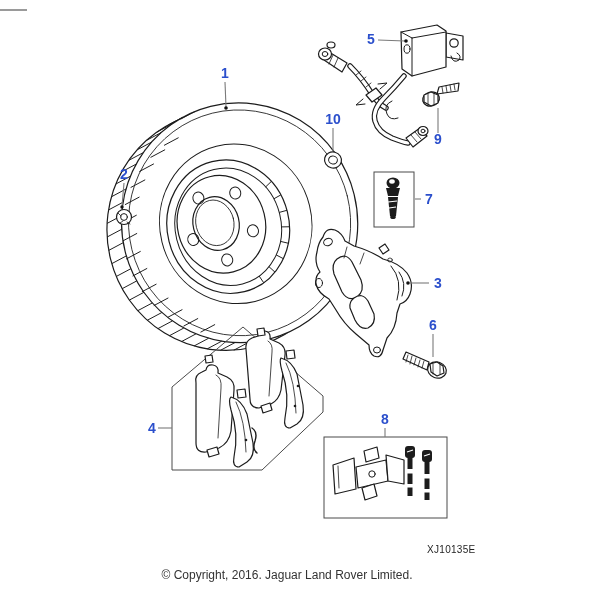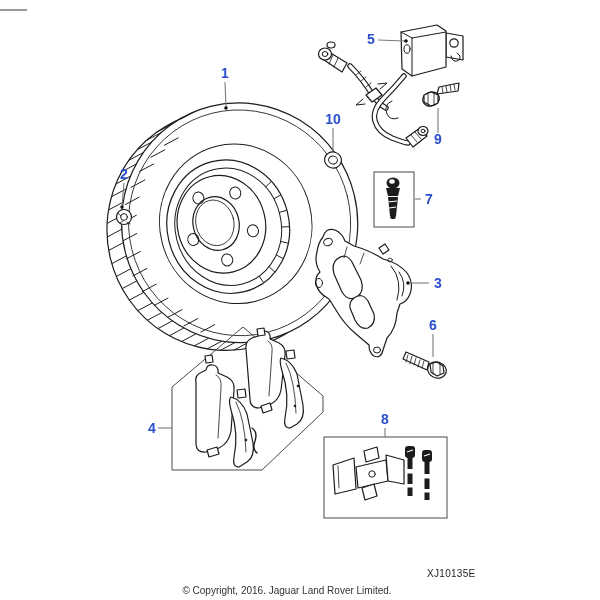--- a/index.html
+++ b/index.html
@@ -14,22 +14,22 @@
   .wht{stroke:#ffffff;stroke-width:1.1;fill:none;}
   .tube{fill:none;stroke:#1c1c1c;stroke-width:5.5;stroke-linecap:round;}
   .tubein{fill:none;stroke:#ffffff;stroke-width:3.2;stroke-linecap:round;}
   .leader{stroke:#7a7a7a;stroke-width:1.1;fill:none;}
   .dot{fill:#111111;}
   .boxline{fill:none;stroke:#4a4a4a;stroke-width:1;}
   [data-gen-hatch] line{stroke:#1c1c1c;stroke-width:0.9;}
   .callout{font-family:"Liberation Sans",sans-serif;font-weight:bold;font-size:14px;text-anchor:middle;}
   
   .copyright{position:absolute;top:568px;left:287px;transform:translateX(-50%);
-             font-size:10px;color:#333;white-space:nowrap;margin-top:17px;}
-  .diagcode{position:absolute;top:568px;left:427px;font-size:10px;color:#1f1f1f;letter-spacing:0.3px;}
+             font-size:12px;color:#333;white-space:nowrap;}
+  .diagcode{position:absolute;top:544px;left:427px;font-size:10px;color:#1f1f1f;letter-spacing:0.3px;}
 </style>
 </head>
 <body>
 
 <div class="stage">
   <svg width="600" height="600" viewBox="0 0 600 600">
 
     <rect x="0" y="9" width="27" height="2" fill="#9a9a9a"></rect>
 
     <g transform="rotate(-14 235 225)">

